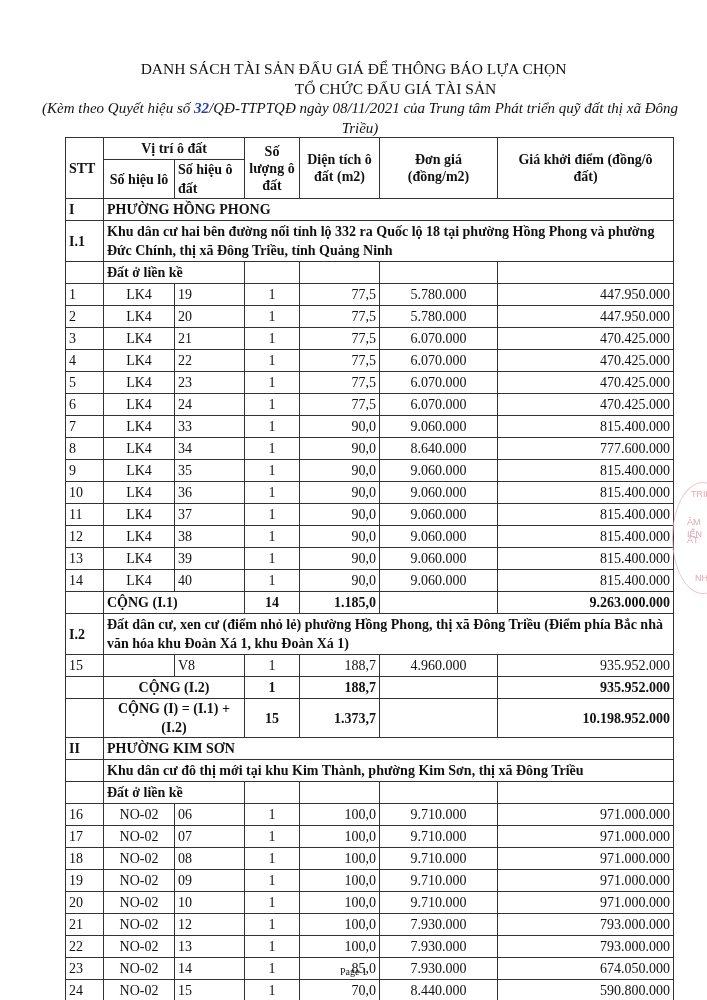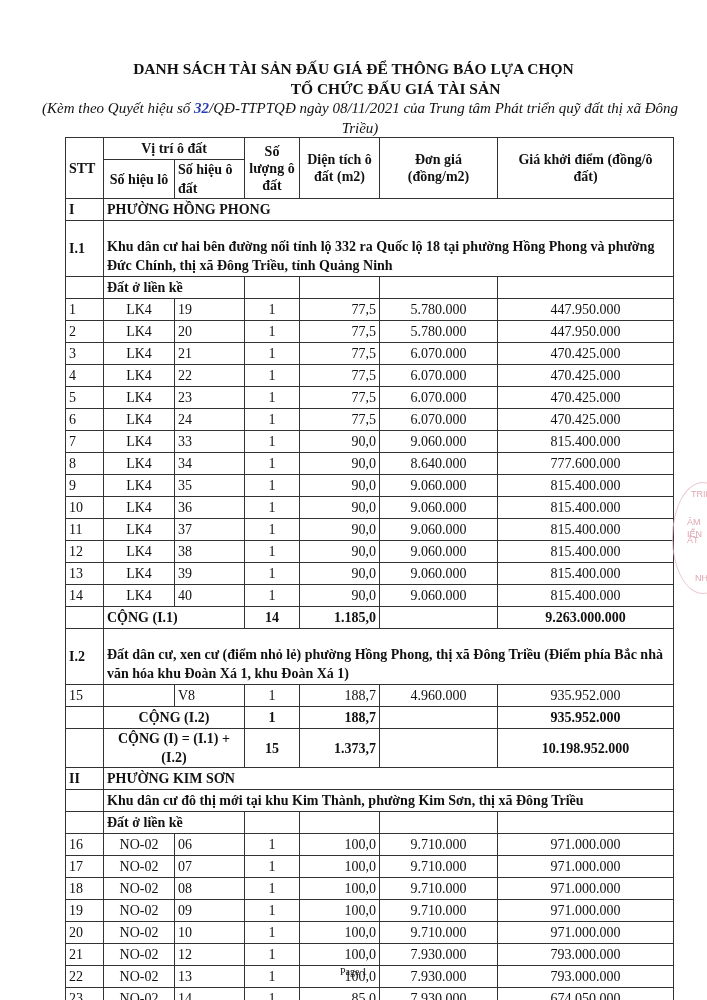--- a/index.html
+++ b/index.html
@@ -1,34 +1,34 @@
 <!DOCTYPE html>
 <html><head>
 <meta charset="utf-8">
 <style>
   html, body { margin:0; padding:0; background:#fff; }
   body { width:707px; height:1000px; position:relative; overflow:hidden; font-family:"Liberation Serif", serif; color:#111; }
-  .title { position:absolute; left:0; width:707px; text-align:center; font-weight:bold; font-size:15.5px; }
+  .title { position:absolute; left:0; width:707px; text-align:center; font-weight:normal; font-size:15.5px; }
   .t1 { top:60px; }
   .t2 { top:80px;margin-left:42px; }
   .sub { position:absolute; left:30px; width:660px; text-align:center; font-style:italic; font-size:15px; line-height:20px; top:98px; }
   .sub .num { color:#2a3fb0; font-weight:bold; }
   table { position:absolute; left:65px; top:137px; border-collapse:collapse; width:609px; font-size:14px; }
   td, th { border:1.2px solid #333; padding:0 3px; height:21px; line-height:19px; }
   th { font-weight:bold; font-size:14px; }
   .c-stt { width:31px; text-align:left; }
   .c-lo { width:64px; text-align:center; }
   .c-o { width:63px; text-align:left; }
   .c-sl { width:48px; text-align:center; }
   .c-dt { width:73px; text-align:right; }
   .c-dg { width:93px; text-align:center; }
-  .c-gk { text-align:center; }
+  .c-gk { text-align:right; }
   .left { text-align:left; }
   .sec td { font-weight:bold; }
-  .wrap { line-height:19px; height:auto; padding-top:16px; padding-bottom:1px; }
+  .wrap { line-height:19px; height:auto; padding-top:1px; padding-bottom:1px; }
   .page { position:absolute; top:966px; left:0; width:707px; text-align:center; font-size:10px; }
   .stamp { position:absolute; left:672px; top:482px; width:60px; height:110px; border:1.5px solid #e6b9c2; border-radius:50%; color:#d6909f; font-size:9px; font-family:"Liberation Sans", sans-serif; opacity:0.8; }
   .stamp span { position:absolute; left:14px; }
 </style>
 </head>
 <body>
 
 <div class="title t1">DANH SÁCH TÀI SẢN ĐẤU GIÁ ĐỂ THÔNG BÁO LỰA CHỌN</div>
 <div class="title t2">TỔ CHỨC ĐẤU GIÁ TÀI SẢN</div>
 <div class="sub"><span>(Kèm theo Quyết hiệu số </span><span class="num">32</span><span>/QĐ-TTPTQĐ ngày 08/11/2021 của Trung tâm Phát triển quỹ đất thị xã Đông Triều)</span></div>

